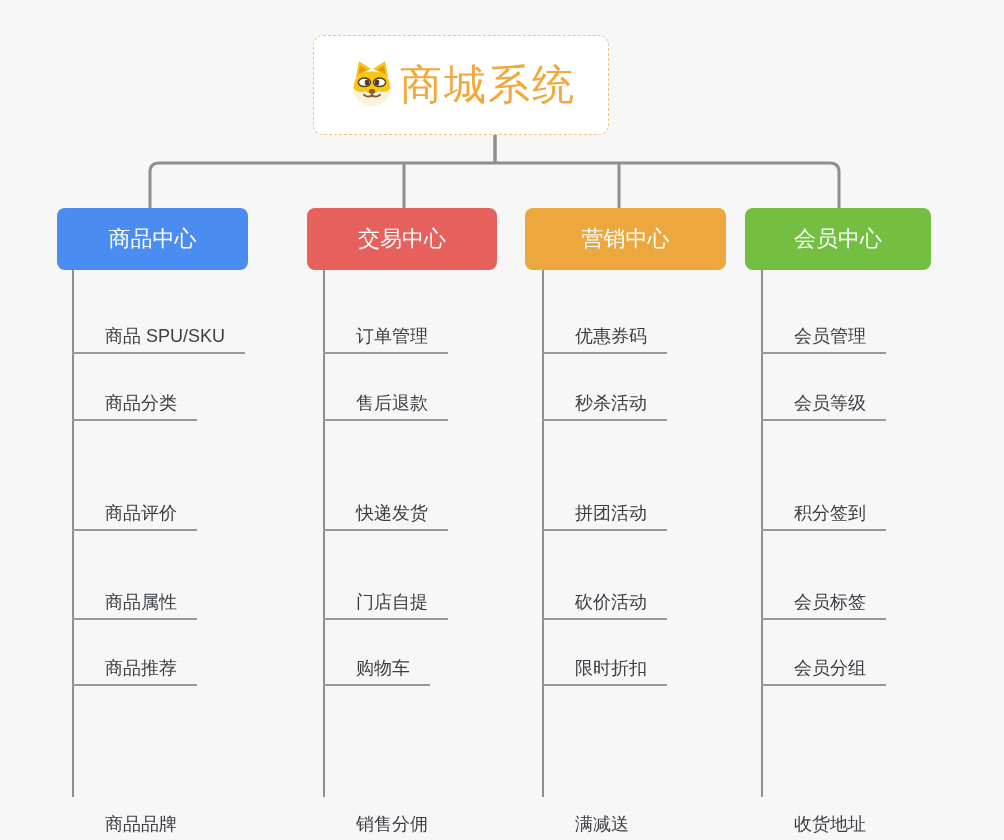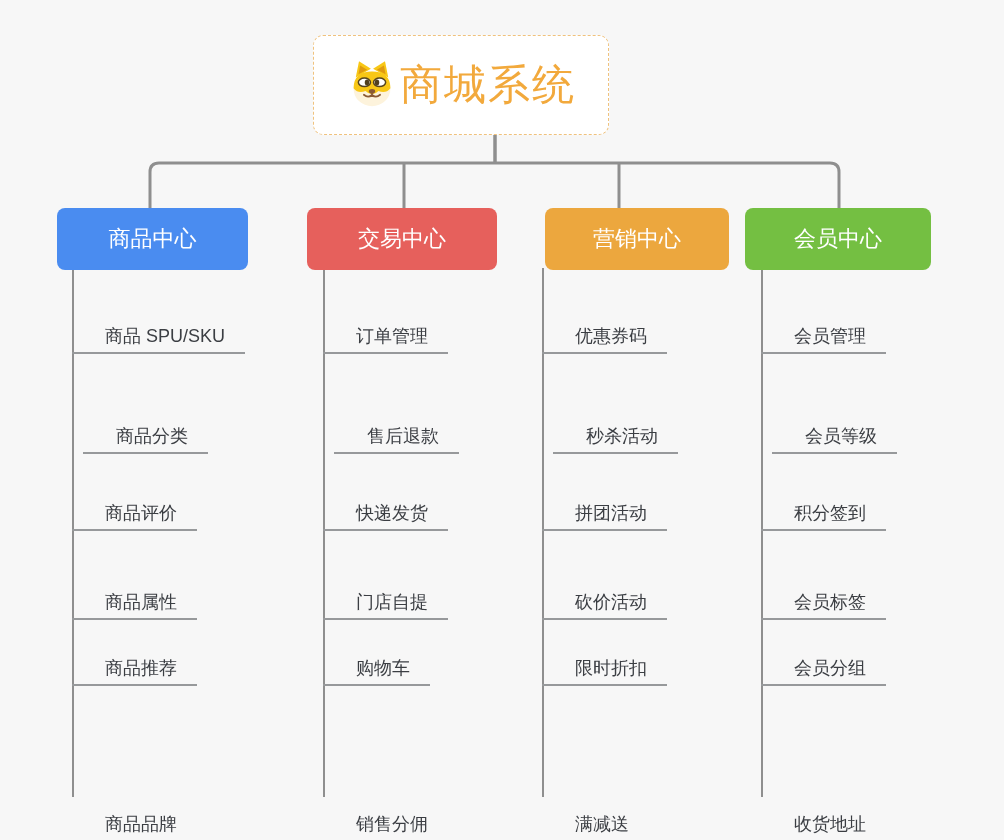--- a/index.html
+++ b/index.html
@@ -37,21 +37,21 @@
     position: absolute; top: 208px; height: 62px;
     border-radius: 8px;
     display: flex; align-items: center; justify-content: center;
     color: #ffffff; font-size: 22px;
     z-index: 2;
     box-sizing: border-box;
     white-space: nowrap;
   }
   .branch.b0 { left: 57px;  width: 191px; }
   .branch.b1 { left: 307px; width: 190px; }
-  .branch.b2 { left: 545px; width: 184px; }
+  .branch.b2 { left: 525px; width: 201px; }
   .branch.b3 { left: 745px; width: 186px; }
 
   .child {
     position: absolute;
     height: 42px;
     box-sizing: border-box;
     border-bottom: 2px solid #97999b;
     padding: 12px 20px 0 33px;
     font-size: 18px;
     color: #3b3e43;
@@ -59,21 +59,21 @@
     z-index: 1;
     background: transparent;
   }
   
   .c0 { left: 72px; }
   .c1 { left: 323px; }
   .c2 { left: 542px; }
   .c3 { left: 761px; }
   
   .r0 { top: 312px; }
-  .r1 { top: 412px; margin-left: 11px; }
+  .r1 { top: 379px; }
   .r2 { top: 489px; font-family: Liberation Serif, serif; }
   .r3 { top: 578px; text-align: right; }
   .r4 { top: 644px; }
   .r5 { top: 800px; }
 </style>
 </head>
 <body style="background: rgb(247, 247, 247);">
 
 <div id="stage">
 

